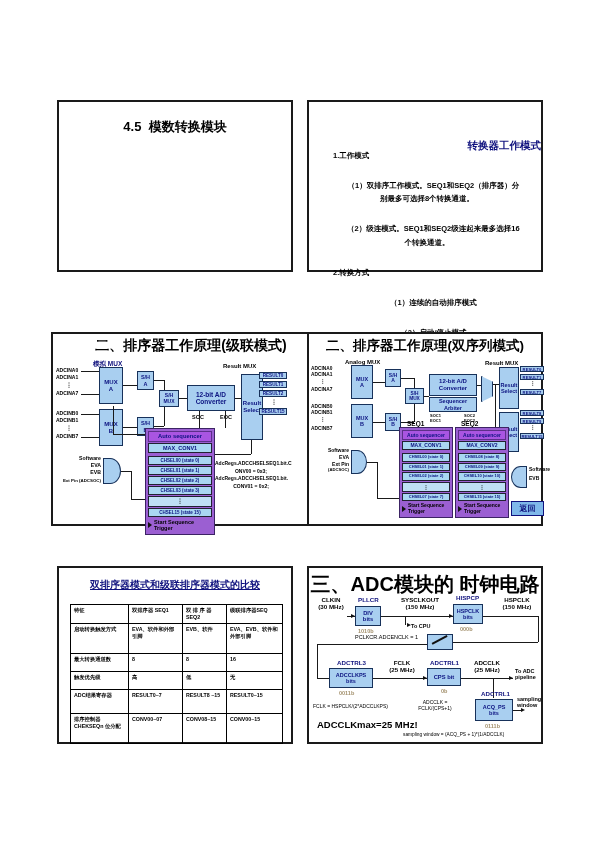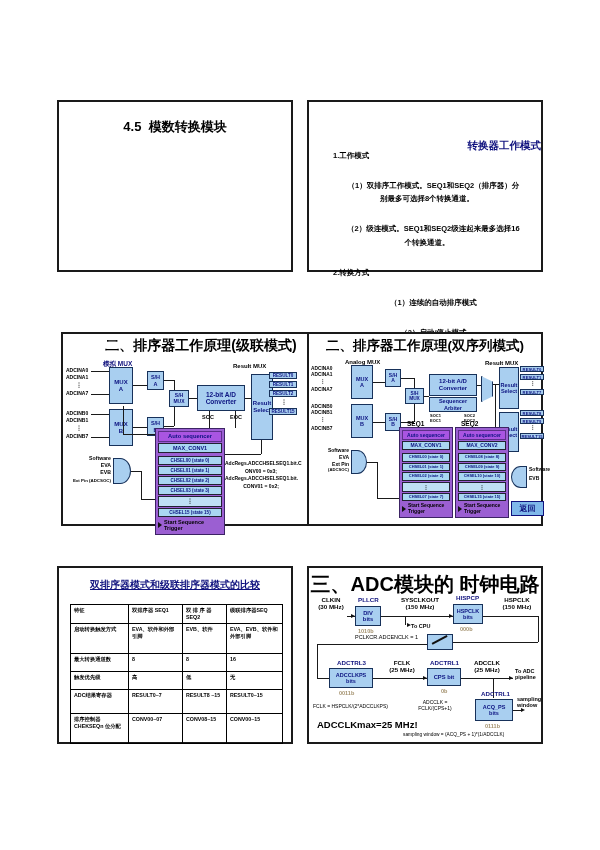--- a/index.html
+++ b/index.html
@@ -88,21 +88,21 @@
     <div class="s2-body">
       <p>1.工作模式</p>
       <p class="ind">（1）双排序工作模式。SEQ1和SEQ2（排序器）分别最多可选择8个转换通道。</p>
       <p class="ind">（2）级连模式。SEQ1和SEQ2级连起来最多选择16个转换通道。</p>
       <p>2.转换方式</p>
       <p class="ind">（1）连续的自动排序模式</p>
       <p class="ind">（2）启动/停止模式</p>
     </div>
   </div>
 
-  <div class="slide" style="left:61px;top:332px;width:280px;height:194px;">
+  <div class="slide" style="left:51px;top:332px;width:280px;height:194px;">
     <div class="dtitle" style="font-size:14px;">二、排序器工作原理(级联模式)</div>
     <div class="lbl navy" style="left:40px;top:26px;font-size:6.5px;">模拟 MUX</div>
 
     <div class="lbl" style="left:3px;top:34px;font-size:5px;">ADCINA0</div>
     <div class="lbl" style="left:3px;top:41px;font-size:5px;">ADCINA1</div>
     <div class="dotslbl" style="left:13px;top:47px;font-size:6px;">⋮</div>
     <div class="lbl" style="left:3px;top:57px;font-size:5px;">ADCINA7</div>
     <div class="hl" style="left:28px;top:37px;width:18px;"></div>
     <div class="hl" style="left:28px;top:60px;width:18px;"></div>
 

